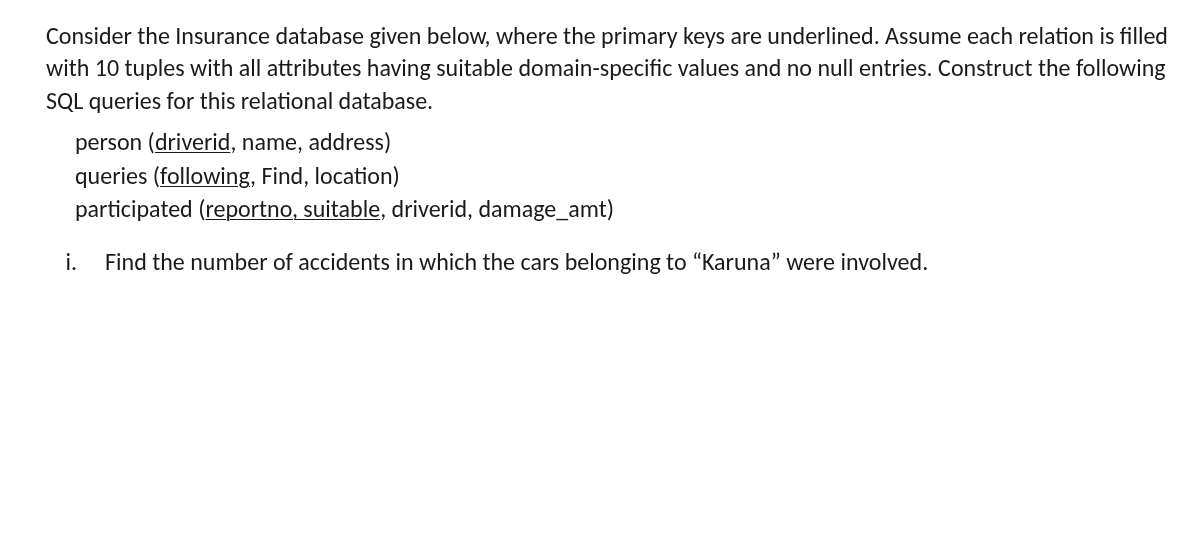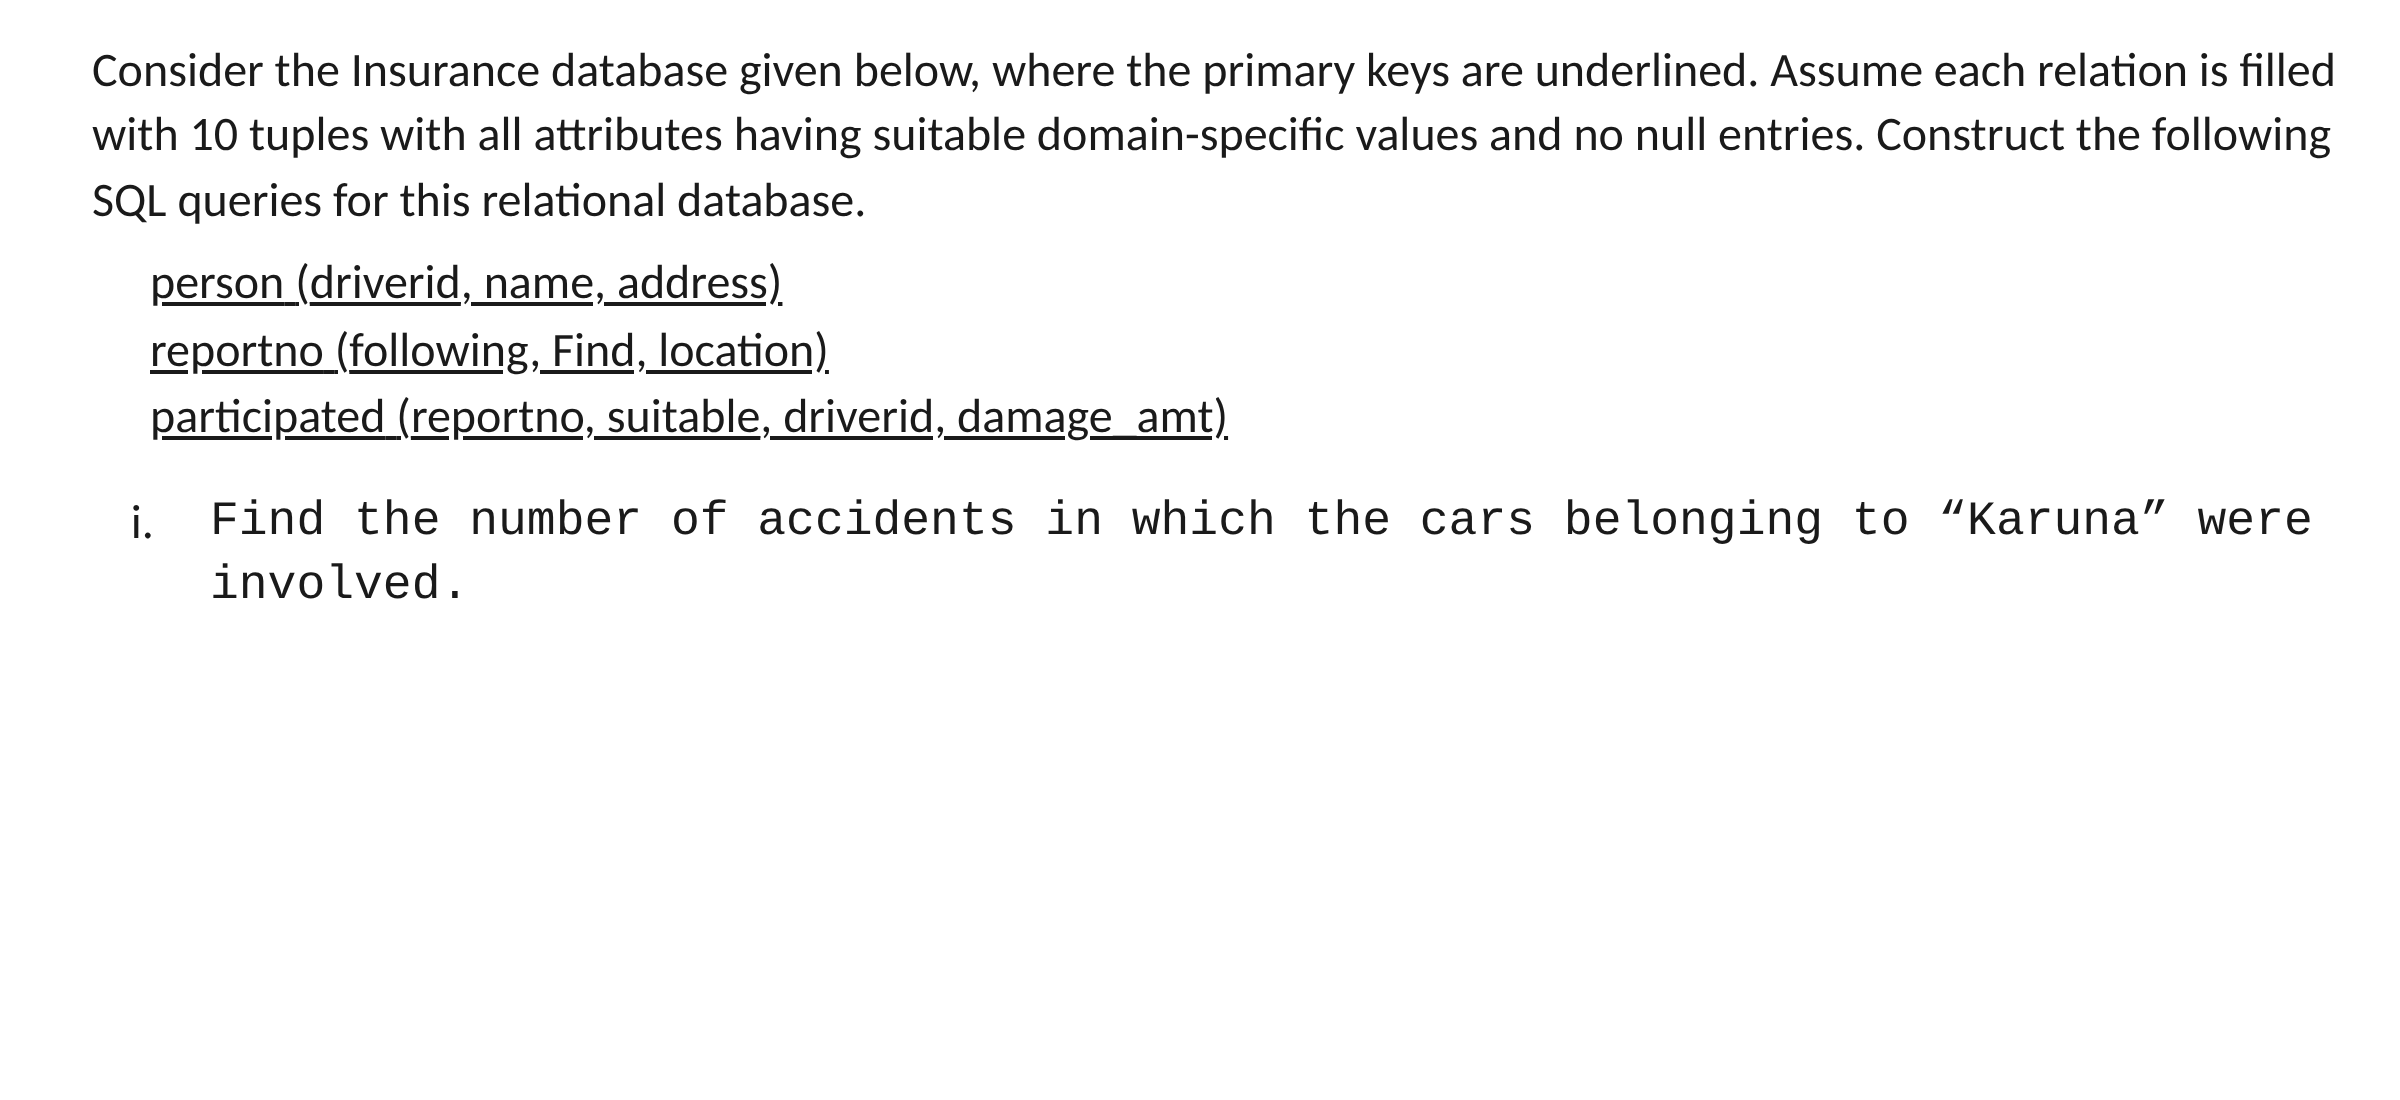--- a/index.html
+++ b/index.html
@@ -20,21 +20,20 @@
     .intro {
       margin-bottom: 8px;
       margin-left: 16px;
     }
     .schema {
       padding-left: 45px;
       margin-bottom: 20px;
     }
     .schema-line {
       line-height: 1.4;
-      text-decoration: underline;
     }
     .underline {
       text-decoration: underline;
       text-decoration-thickness: 1.2px;
       text-underline-offset: 2px;
     }
     .questions {
       display: block;
     }
     .q-row {
@@ -44,35 +43,34 @@
     }
     .q-num {
       width: 75px;
       min-width: 75px;
       text-align: right;
       padding-right: 28px;
       font-weight: 400;
     }
     .q-text {
       flex: 1;
-      font-family: Liberation Mono, monospace;
     }
   </style>
 </head>
 <body>
 
 <div class="intro">Consider the Insurance database given below, where the primary keys are underlined. Assume each relation is filled with 10 tuples with all attributes having suitable domain-specific values and no null entries. Construct the following SQL queries for this relational database.</div>
 
 <div class="schema">
   <div class="schema-line">
     <span>person</span>
     <span> (</span><span class="underline">driverid</span><span>, name, address)</span>
   </div>
   <div class="schema-line">
-    <span>reportno</span>
+    <span>queries</span>
     <span> (</span><span class="underline">following</span><span>, Find, location)</span>
   </div>
   <div class="schema-line">
     <span>participated</span>
     <span> (</span><span class="underline">reportno, suitable</span><span>, driverid, damage_amt)</span>
   </div>
 </div>
 
 <div class="questions">
   <div class="q-row">

